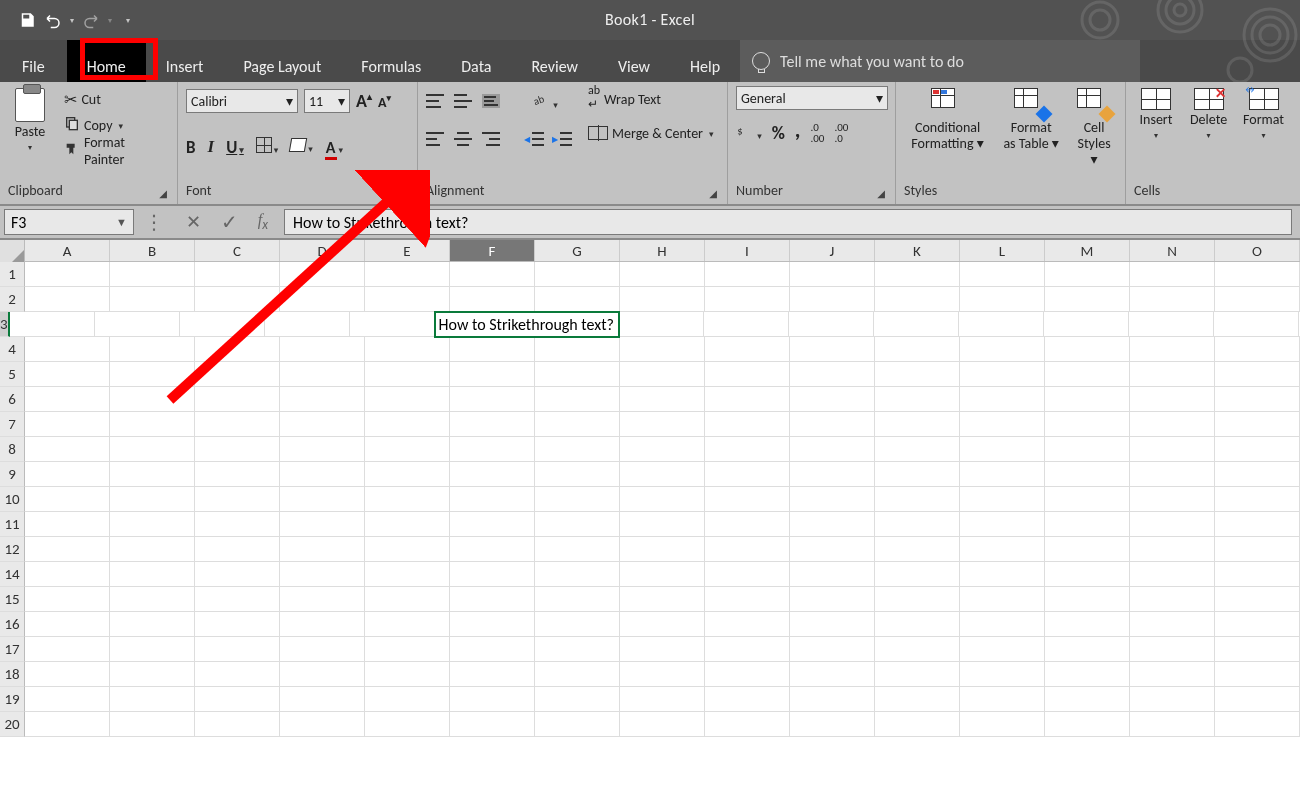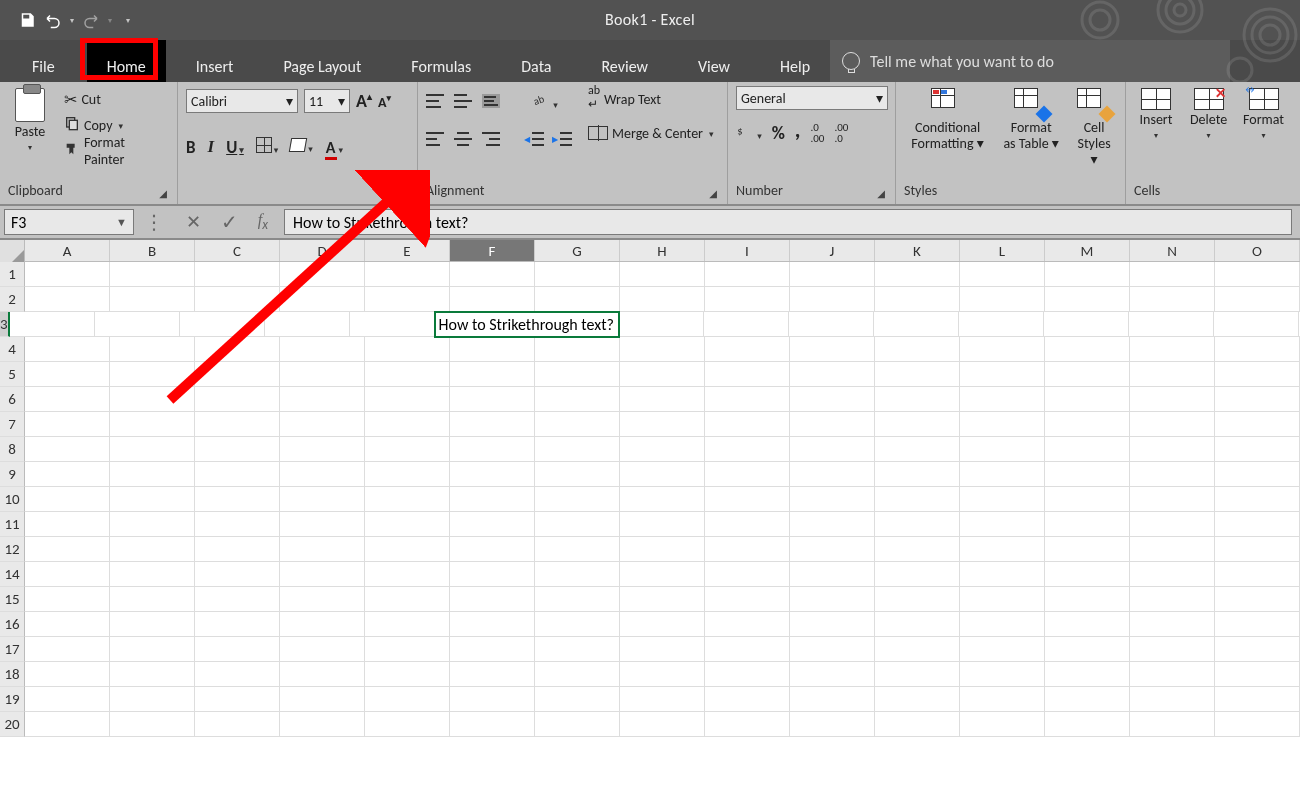--- a/index.html
+++ b/index.html
@@ -11,21 +11,21 @@
   }
   .qat { display: flex; align-items: center; gap: 4px; padding-left: 16px; height: 100%; }
   .qat .ic { width: 22px; height: 22px; display:flex;align-items:center;justify-content:center; color:#fff; fill:#fff; }
   .tri { font-size:8px; color:#c5c5c5; padding:0 2px; }
   .titlebar .title { position:absolute; left:50%; transform:translateX(-50%); top:10px; color:#eee; font-size:16px; letter-spacing:0.3px; }
   
   .tabs {
     height: 42px; background: #4a4a4a; display:flex; align-items:stretch; color:#eee;
     font-size:16px;
   }
-  .tab { padding: 10px 20px 0 20px; cursor:pointer; height:100%; display:flex;align-items:center;margin-left:10px; }
+  .tab { padding: 10px 20px 0 20px; cursor:pointer; height:100%; display:flex;align-items:center; }
   .tab.file { padding-left:22px; padding-right:22px; }
   .tab.home { background:#000000; }
   .home-box { position:absolute; left:80px; top:38px; width:78px; height:42px; border:5px solid #ff0000; pointer-events:none; }
   .tellme { flex:0 0 400px; display:flex; align-items:center; gap:10px; padding:0 12px; background:#5c5c5c; color:#ddd; margin-left:0; }
   .bulb { width:18px;height:18px;border:1.5px solid #ddd;border-radius:50%; position:relative; display:inline-block; }
   .bulb::after { content:""; position:absolute; bottom:-4px; left:5px; width:5px; height:3px; border:1.5px solid #ddd; border-top:none; }
   
   .ribbon {
     height: 124px; background:#c2c2c2; display:flex; align-items:stretch; border-bottom:2px solid #8a8a8a;
     font-size:14px; color:#222;
@@ -212,20 +212,21 @@
         <div class="row" style="gap:12px">
           <span style="font-weight:900;font-size:17px">B</span>
           <span style="font-style:italic;font-family:serif;font-size:17px;font-weight:700">I</span>
           <span class="sep-tri" style="text-decoration:underline;font-size:17px;font-weight:600"><span>U</span></span>
           <span class="sep-tri"><span class="borders-ic"></span></span>
           <span class="sep-tri"><span class="bucket"></span><span class="fillcolor-sw"></span></span>
           <span class="sep-tri"><span class="fontcolor">A</span></span>
         </div>
       </div>
     </div>
+    <div class="label"><span>Font</span><span class="launcher">◢</span></div>
   </div>
 
   <div class="group" style="width:310px">
     <div class="body">
       <div class="col" style="gap:8px">
         <div class="row" style="gap:10px">
           <span class="align-ic">
               <span style="width:100%"></span>
               <span style="width:70%"></span>
               <span style="width:85%"></span>

